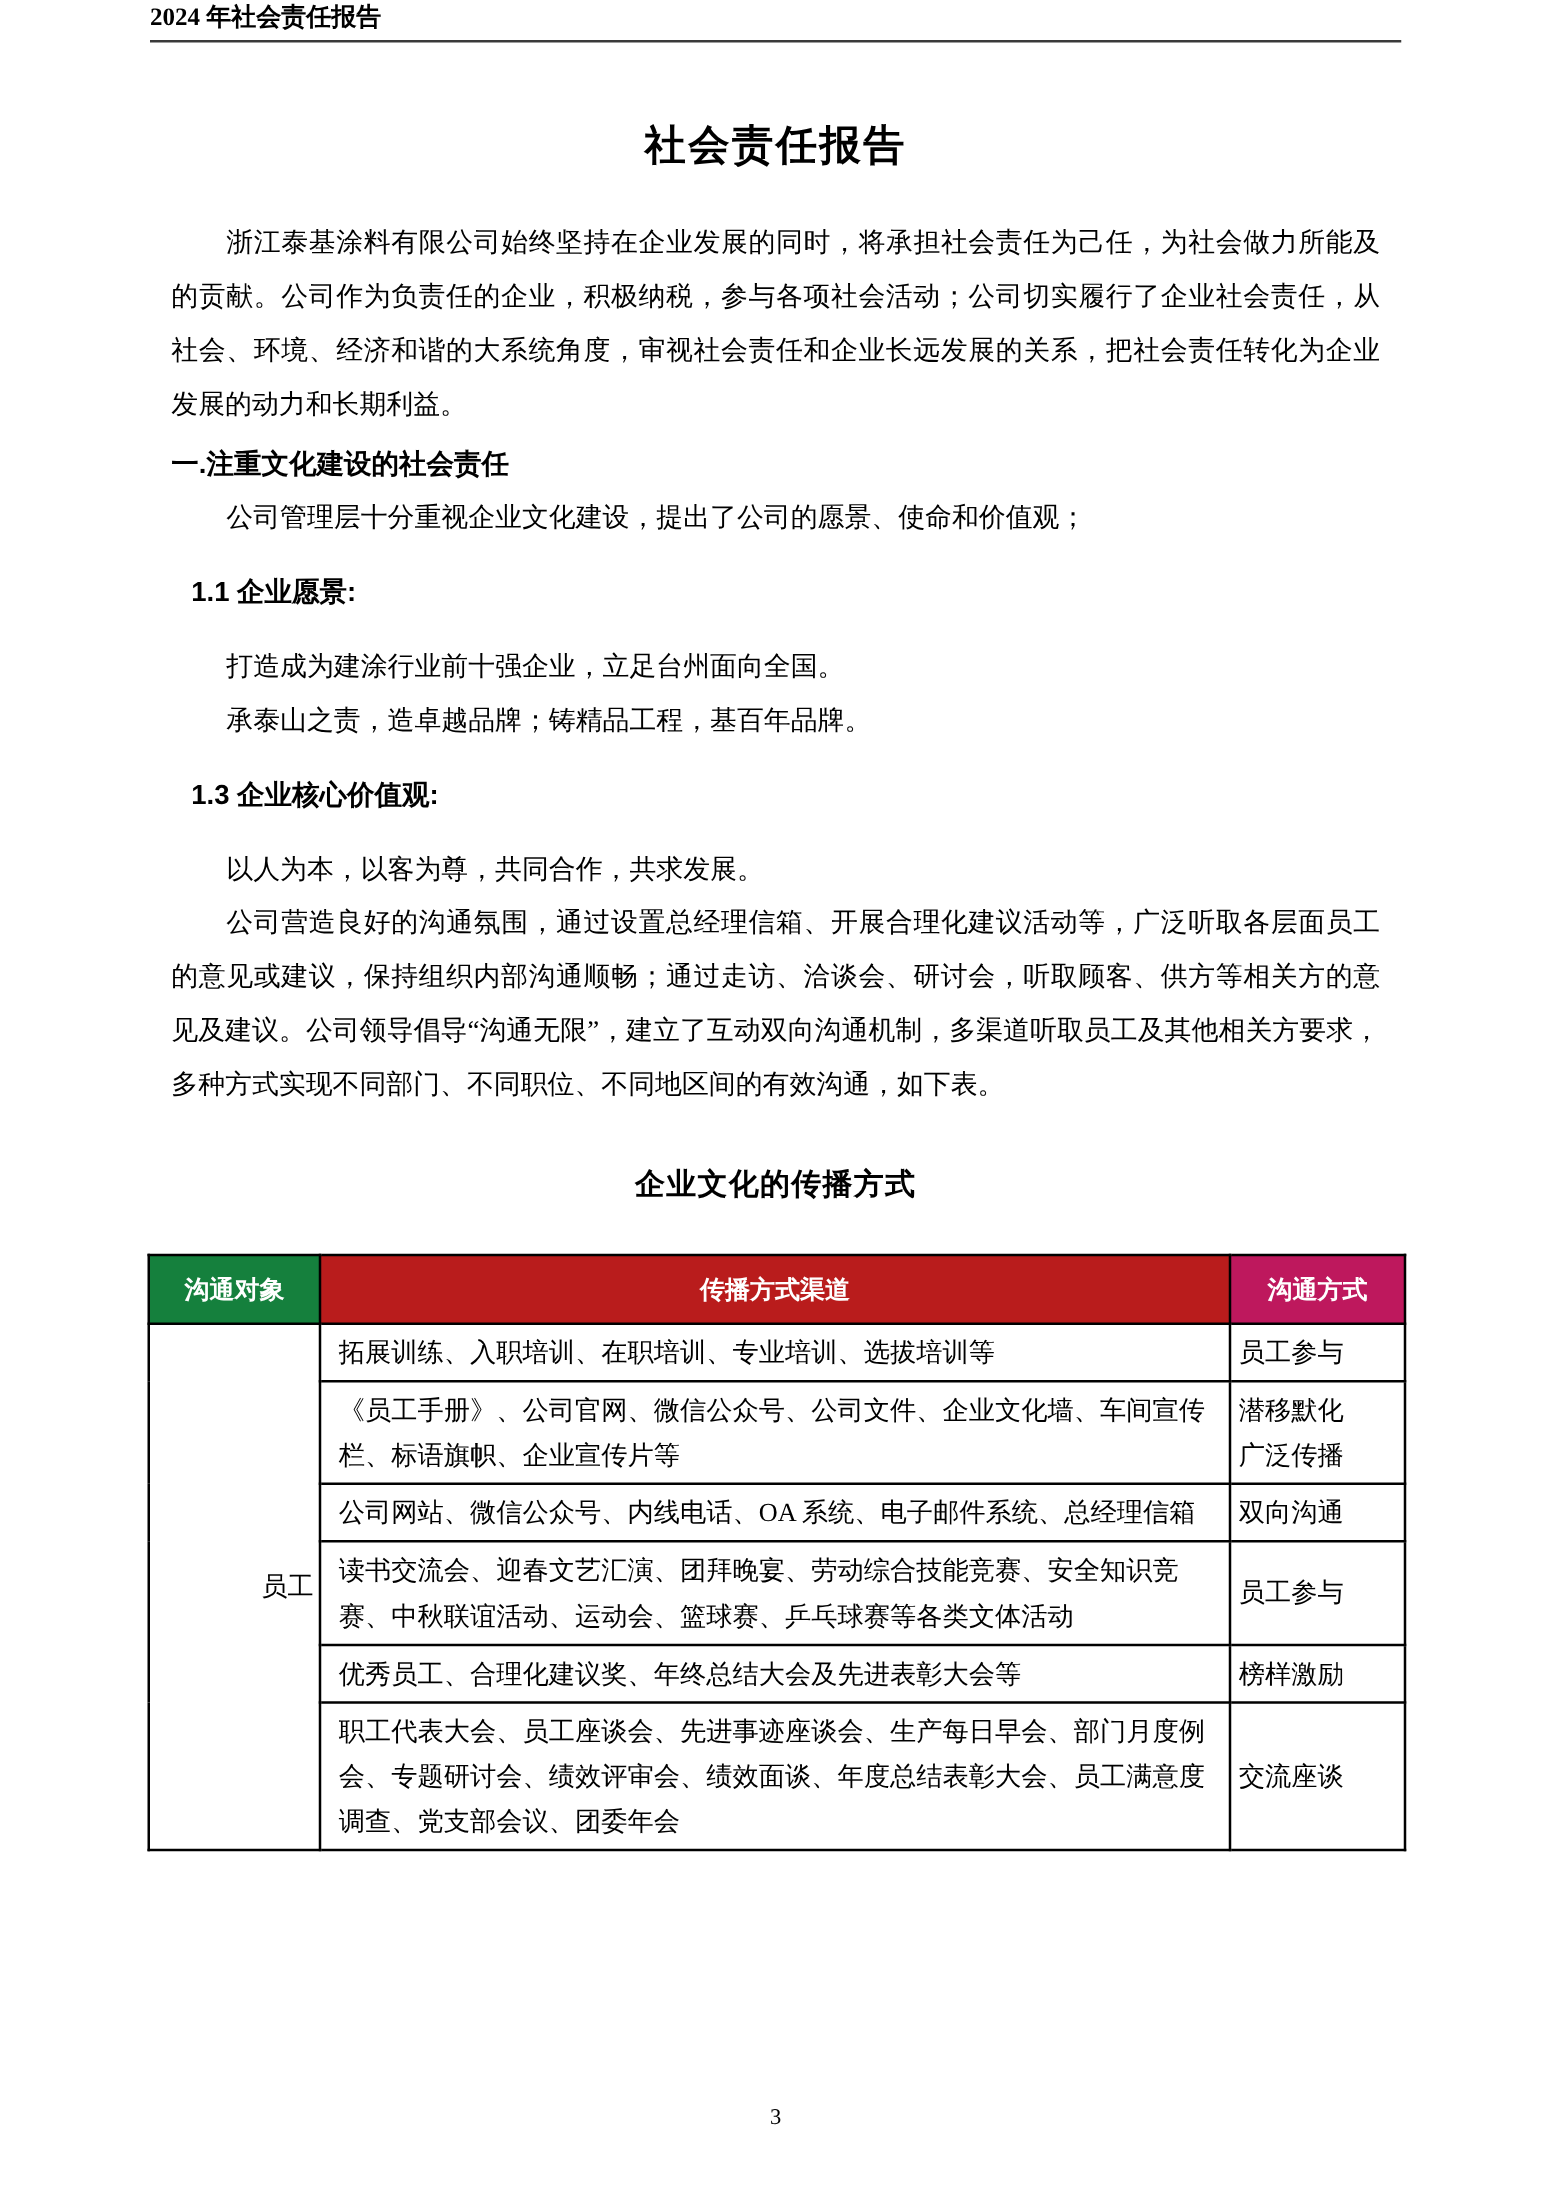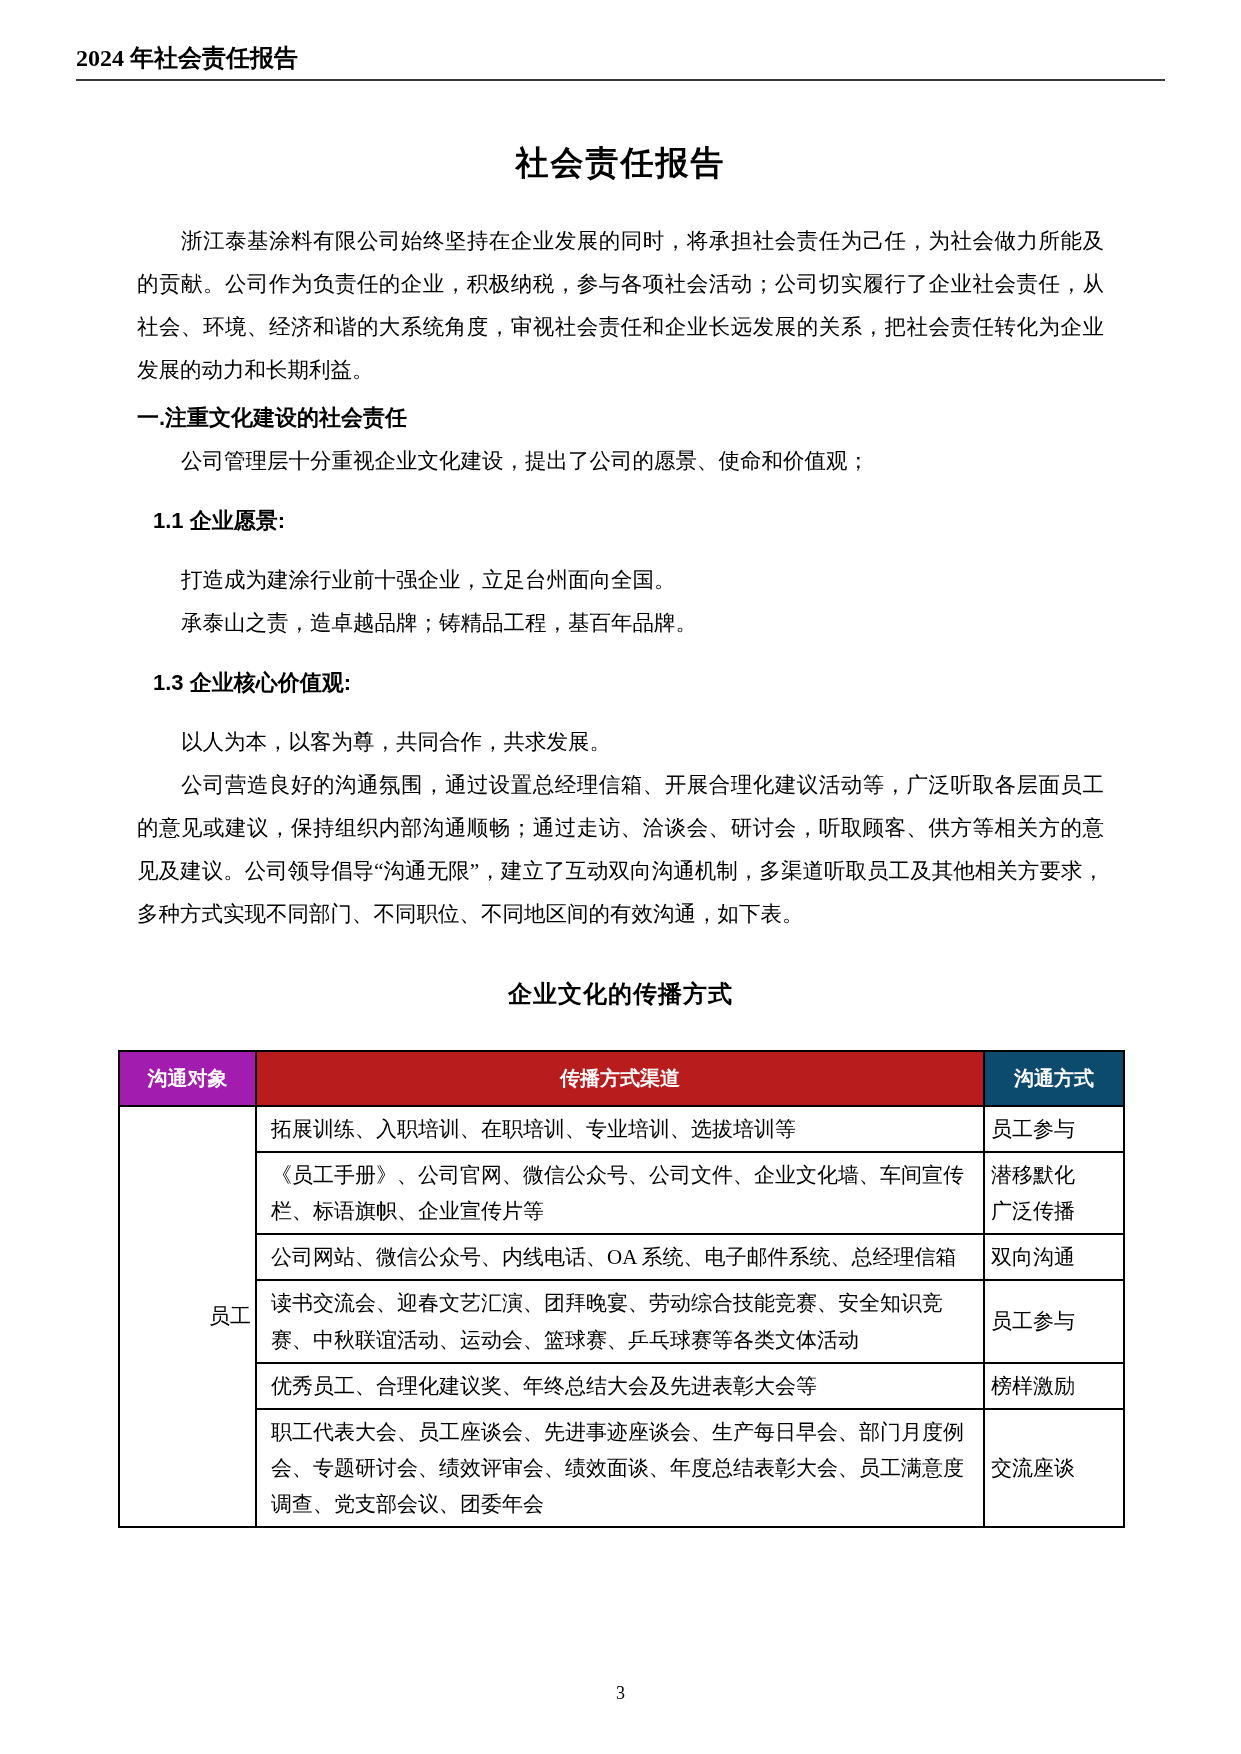--- a/index.html
+++ b/index.html
@@ -9,26 +9,25 @@
     height: 1754px;
     background: #ffffff;
     color: #000000;
     font-family: "Liberation Serif", "DejaVu Serif", serif;
     position: relative;
     overflow: hidden;
   }
 
   
   .doc-header {
-    margin: 0 76px;
-    padding-top: 42px;
+    margin: 0 120px;
     padding-bottom: 5px;
     border-bottom: 2px solid #3a3a3a;
     font-weight: bold;
-    font-size: 24px;
+    font-size: 20px;
     font-family: "Liberation Serif", "DejaVu Serif", serif;
   }
 
   .content { margin: 0 137px; }
 
   .doc-title {
     margin: 60px 0 0 0;
     text-align: center;
     font-family: "Liberation Sans", "DejaVu Sans", sans-serif;
     font-size: 33px;
@@ -145,23 +144,23 @@
   <h2 class="table-title">企业文化的传播方式</h2>
 
   <table class="comm-table">
     <colgroup>
       <col style="width:137px">
       <col style="width:728px">
       <col style="width:140px">
     </colgroup>
     <thead>
       <tr>
-        <th style="background: #a21caf;">沟通对象</th>
+        <th style="background: #15803d;">沟通对象</th>
         <th style="background: #b91c1c;">传播方式渠道</th>
-        <th style="background: #0c4a6e;">沟通方式</th>
+        <th style="background: #be185d;">沟通方式</th>
       </tr>
     </thead>
     <tbody>
       <tr>
         <td class="aud" rowspan="6">员工</td>
         <td class="chan">拓展训练、入职培训、在职培训、专业培训、选拔培训等</td>
         <td class="meth">员工参与</td>
       </tr>
       <tr>
         <td class="chan">《员工手册》、公司官网、微信公众号、公司文件、企业文化墙、车间宣传栏、标语旗帜、企业宣传片等</td>

